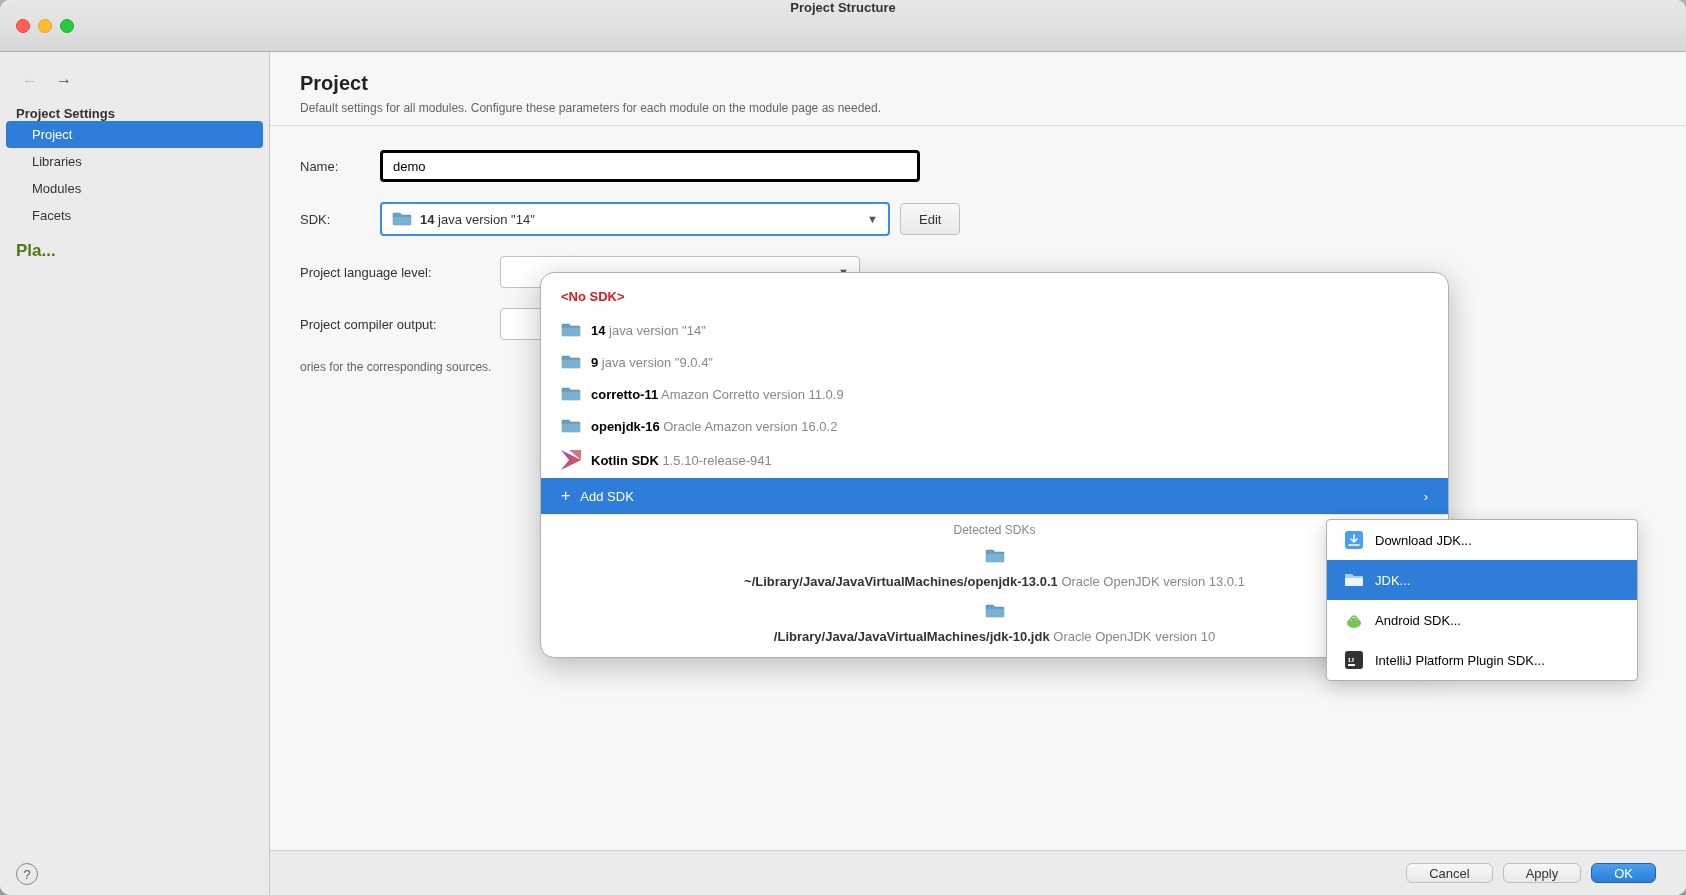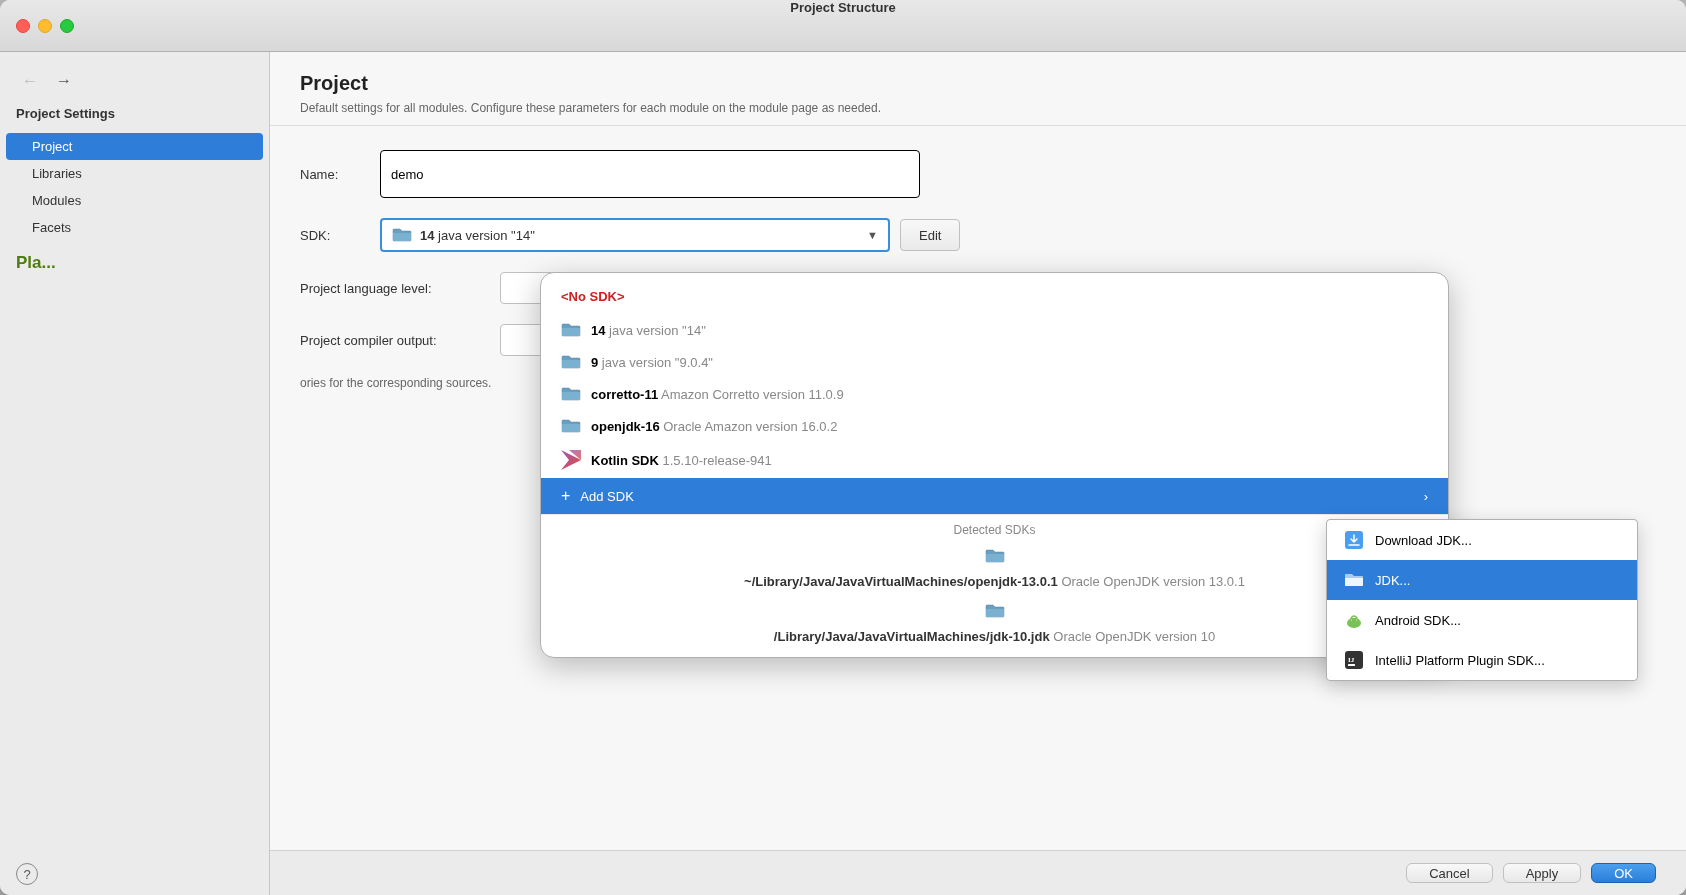--- a/index.html
+++ b/index.html
@@ -89,21 +89,21 @@
       background: none;
       border: none;
       cursor: pointer;
       font-size: 16px;
       color: #555;
       padding: 2px 6px;
     }
     .nav-btn:disabled { color: #bbb; cursor: default; }
 
     .sidebar-section-label {
-      padding: 6px 16px 12px 16px;
+      padding: 6px 16px 0 16px;
       font-size: 13px;
       font-weight: 600;
       color: #333;
     }
 
     .sidebar-item {
       padding: 6px 16px 6px 32px;
       font-size: 13px;
       color: #333;
       cursor: pointer;
@@ -181,22 +181,22 @@
     }
     .form-label {
       width: 80px;
       font-size: 13px;
       color: #333;
       font-weight: 500;
     }
 
     .name-input {
       width: 540px;
-      height: 48px;
-      border: 1px solid #000000;
+      height: 32px;
+      border: 3px solid #000000;
       border-radius: 4px;
       padding: 0 10px;
       font-size: 13px;
       background: #fff;
       outline: none;
     }
 
     .sdk-dropdown-wrapper {
       display: flex;
       align-items: center;

